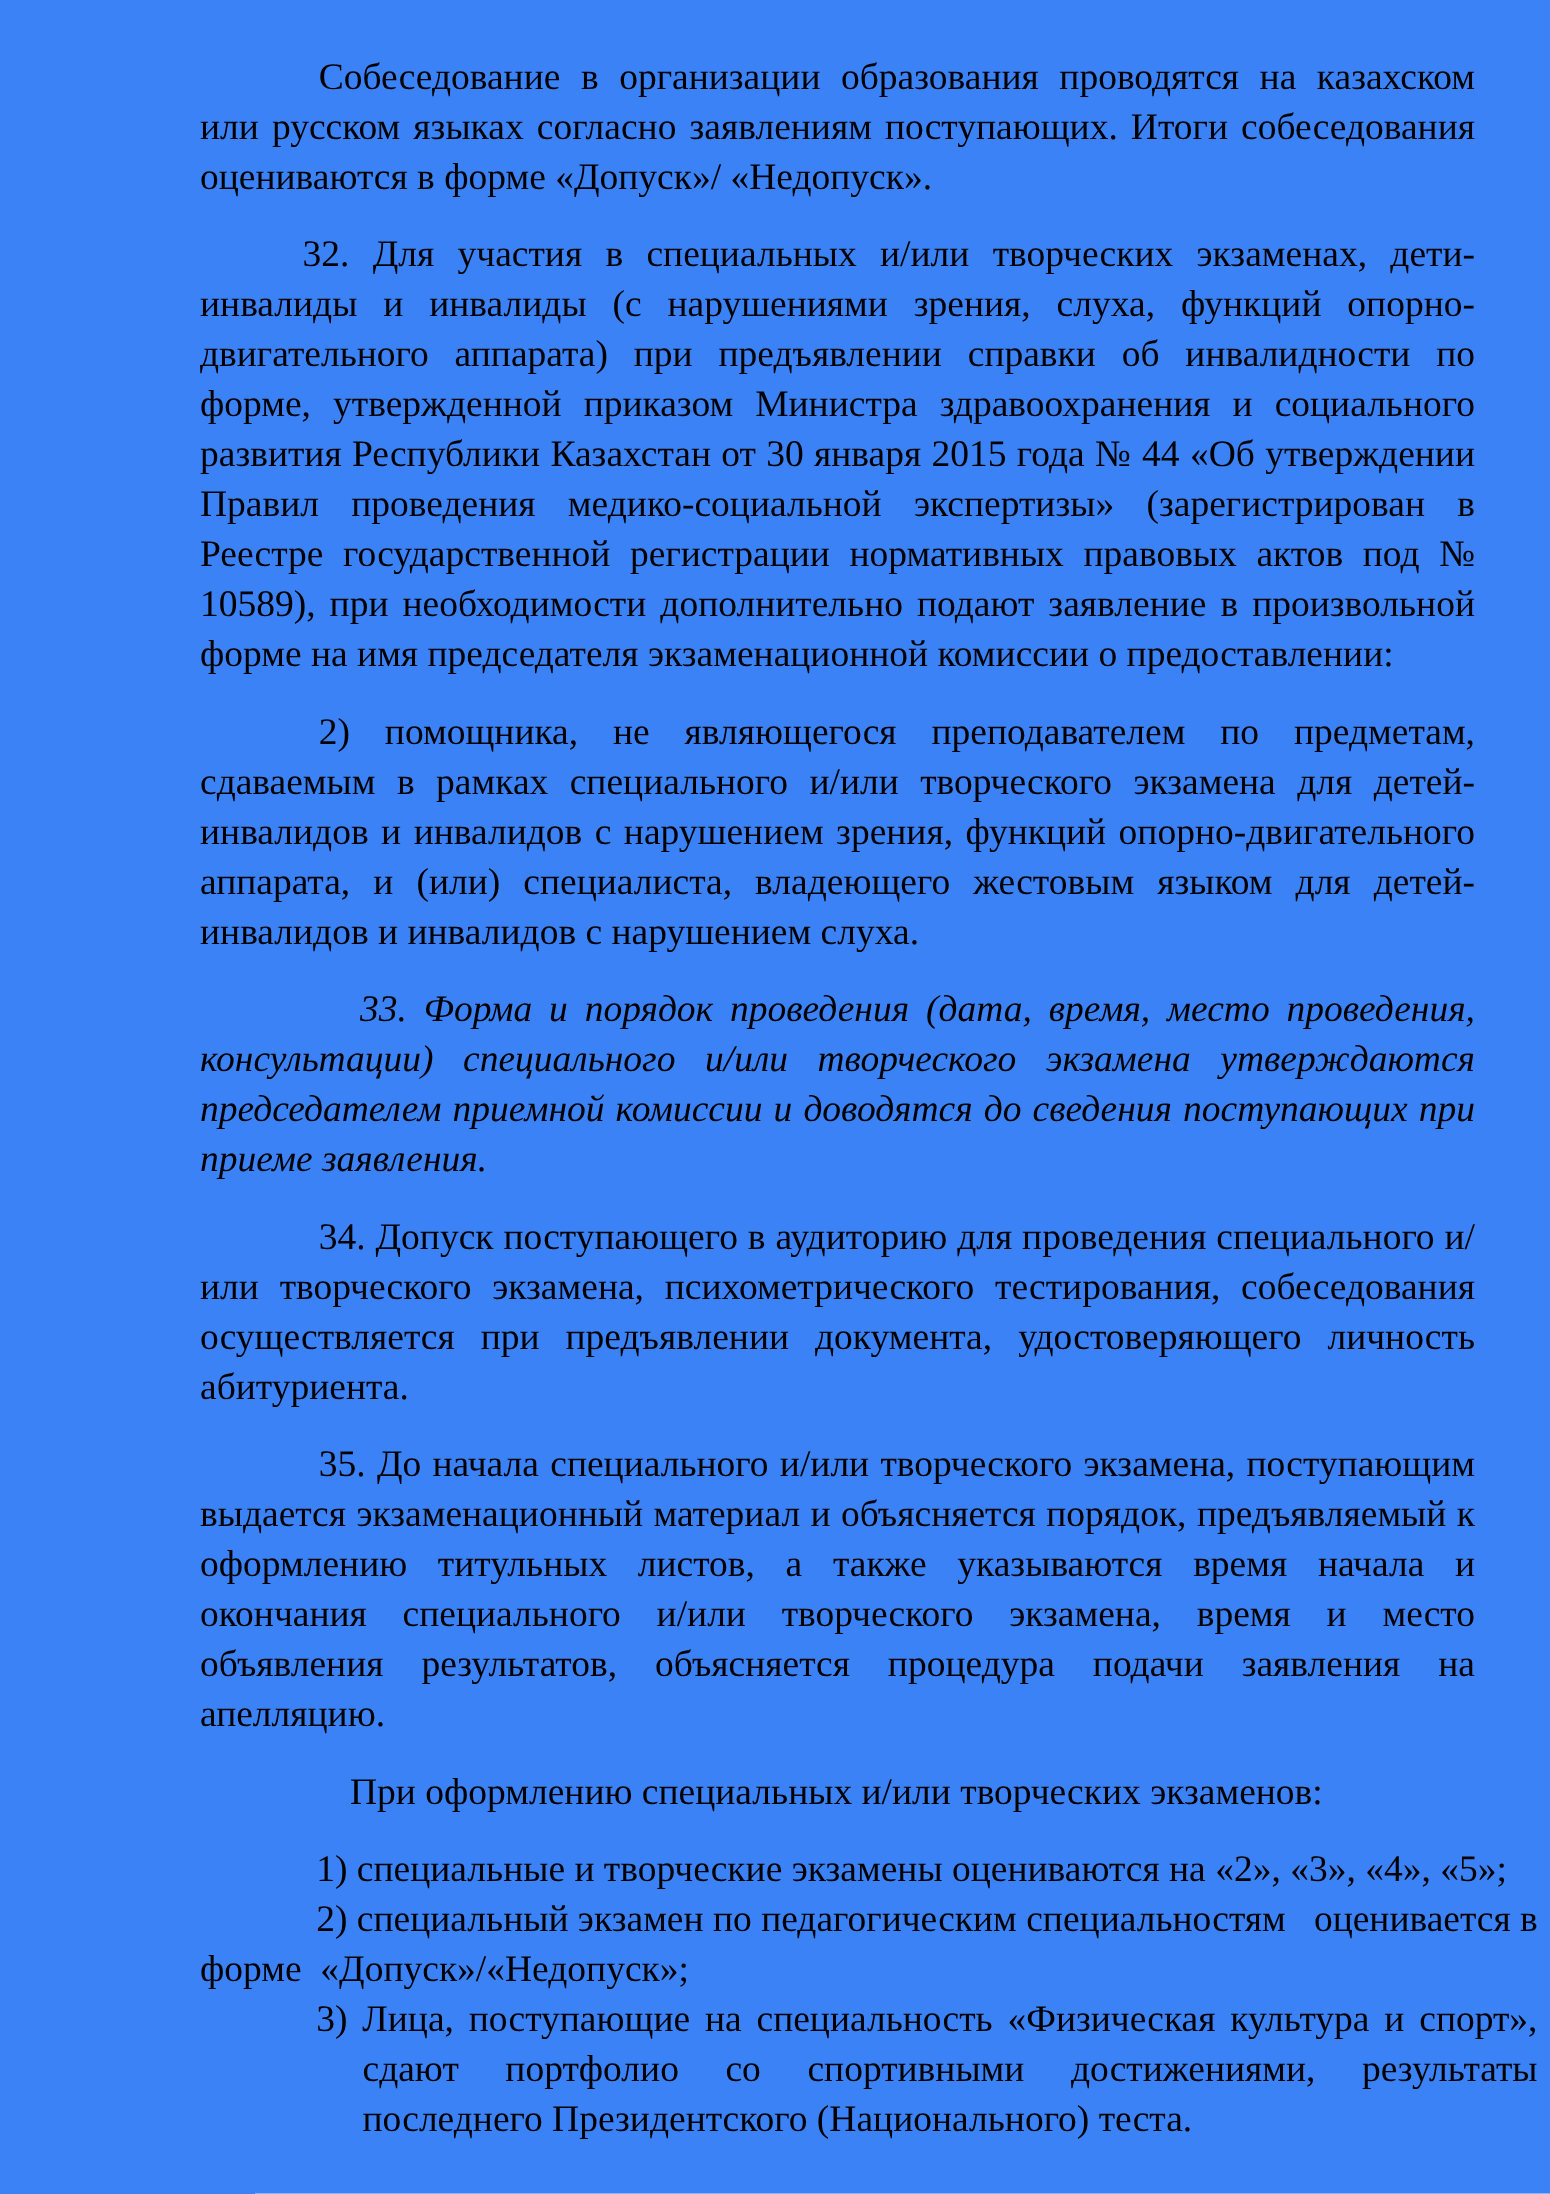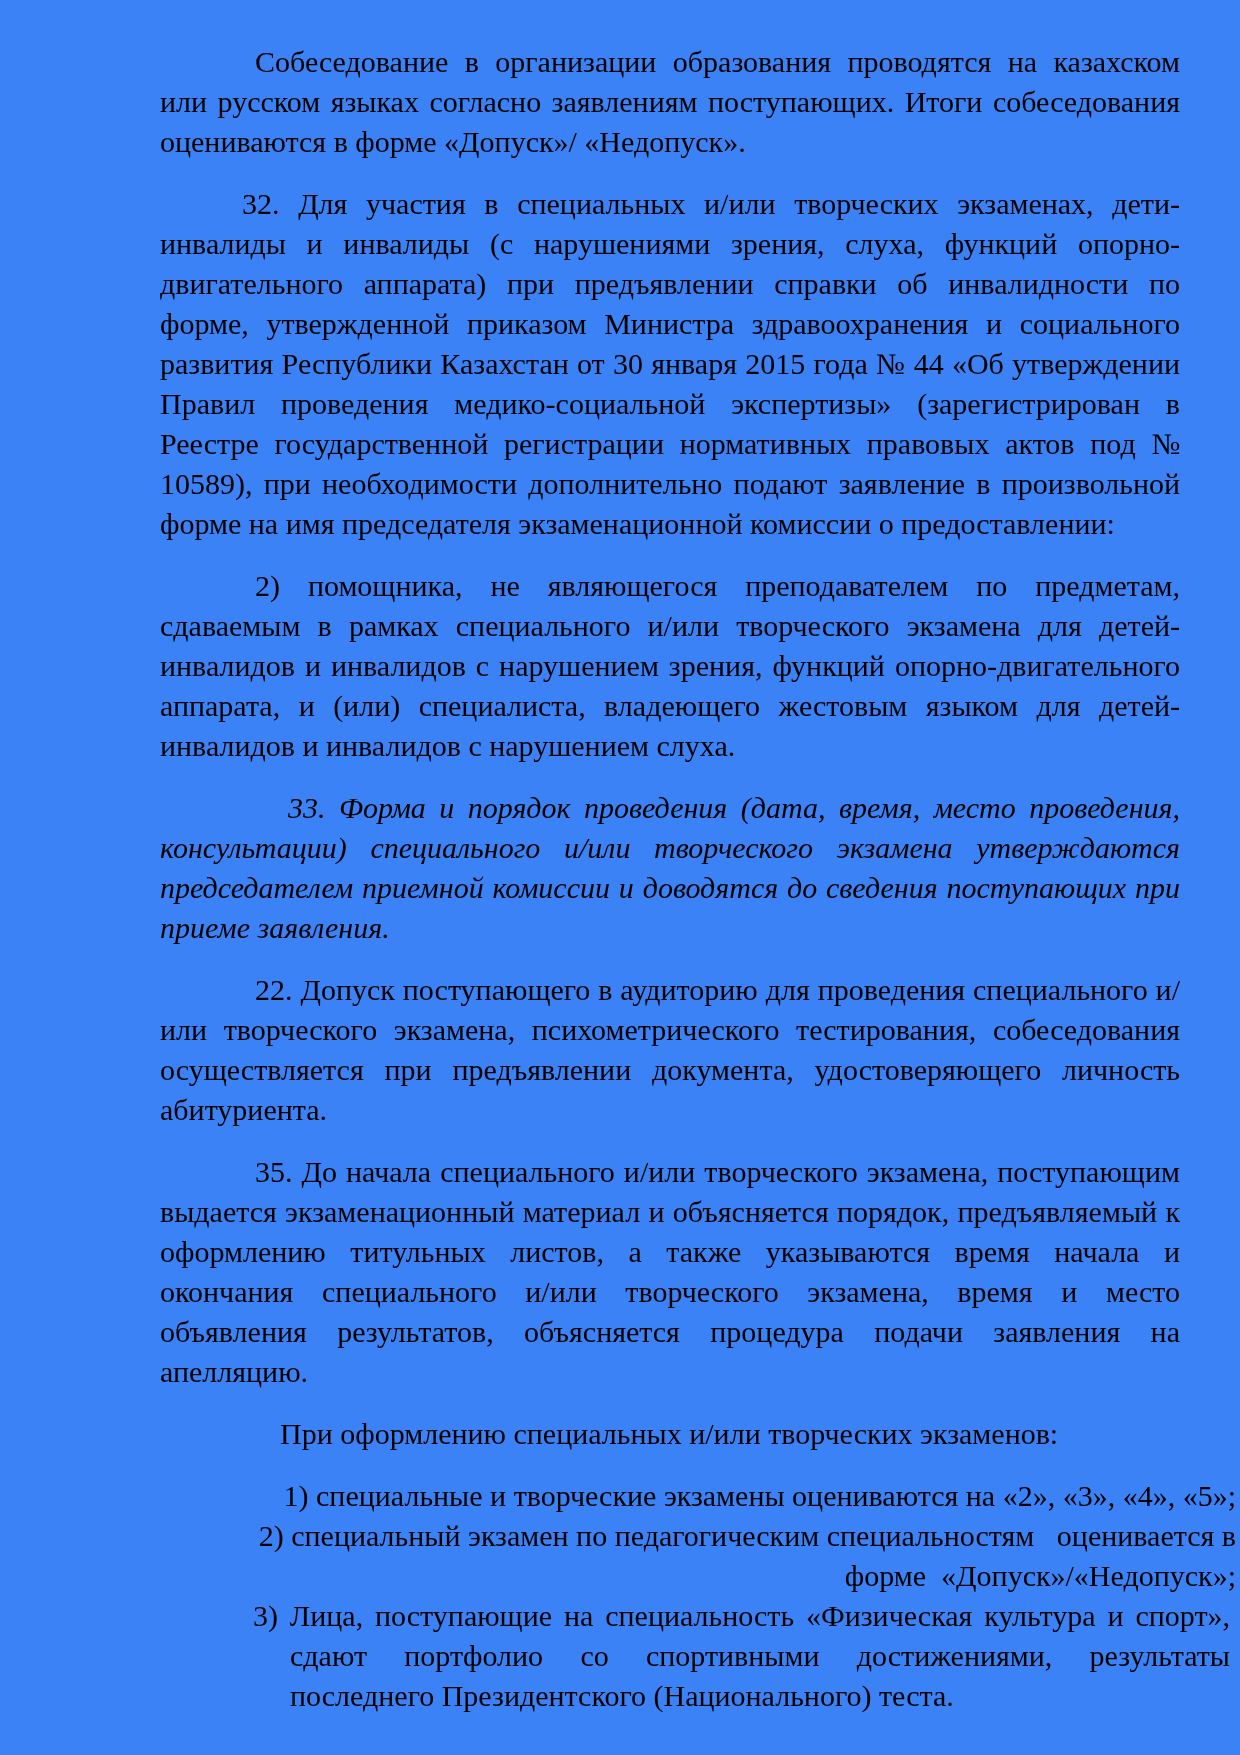--- a/index.html
+++ b/index.html
@@ -26,28 +26,28 @@
     text-align: justify;
     text-indent: 95px;
   }
   p.para-32 { text-indent: 82px; }
   p.para-33 { text-indent: 128px; font-style: italic; }
   p.lead    { text-indent: 120px; }
   p.sub-item {
     margin-bottom: 0;
     margin-right: -56px;
     text-indent: 93px;
-    text-align: right;
+    text-align: left;
     white-space: pre-wrap;
   }
   p.sub-item-nowrap {
     margin-bottom: 0;
     margin-right: -56px;
     text-indent: 93px;
-    text-align: right;
+    text-align: left;
     white-space: nowrap;
   }
   p.sub-item-hang {
     margin-bottom: 0;
     margin-right: -50px;
     padding-left: 130px;
     text-indent: -37px;
     text-align: justify;
   }
 </style>
@@ -57,21 +57,21 @@
 <div class="page">
   <p class="para-intro">Собеседование  в организации образования проводятся на казахском или русском языках согласно заявлениям поступающих. Итоги собеседования оцениваются в форме «Допуск»/ «Недопуск».</p>
 
   <p class="para-32">32.  Для участия в специальных и/или творческих экзаменах, дети-инвалиды и инвалиды (с нарушениями зрения, слуха, функций опорно-двигательного аппарата) при предъявлении справки об инвалидности по форме, утвержденной приказом Министра здравоохранения и социального развития Республики Казахстан от 30 января 2015 года № 44 «Об утверждении Правил проведения медико-социальной экспертизы» (зарегистрирован в Реестре государственной регистрации нормативных правовых актов под № 10589), при необходимости дополнительно подают заявление в произвольной форме на имя председателя экзаменационной комиссии о предоставлении:</p>
 
 
   <p class="para-item">2) помощника, не являющегося преподавателем по предметам, сдаваемым в рамках специального и/или творческого экзамена для детей-инвалидов и инвалидов с нарушением зрения, функций опорно-двигательного аппарата, и (или) специалиста, владеющего жестовым языком для детей-инвалидов и инвалидов с нарушением слуха.</p>
 
   <p class="para-33">33.  Форма и порядок проведения (дата, время, место проведения, консультации) специального и/или творческого экзамена утверждаются председателем приемной комиссии и доводятся до сведения поступающих при приеме заявления.</p>
 
-  <p class="para-34">22. Допуск поступающего в аудиторию для проведения специального и/или творческого экзамена, психометрического тестирования, собеседования осуществляется при предъявлении документа, удостоверяющего личность абитуриента.</p>
+  <p class="para-34">34. Допуск поступающего в аудиторию для проведения специального и/или творческого экзамена, психометрического тестирования, собеседования осуществляется при предъявлении документа, удостоверяющего личность абитуриента.</p>
 
   <p class="para-35">35. До начала специального и/или творческого экзамена, поступающим выдается экзаменационный материал и объясняется порядок, предъявляемый к оформлению титульных листов, а также указываются время начала и окончания специального и/или творческого экзамена, время и место объявления результатов, объясняется  процедура подачи заявления на апелляцию.</p>
 
   <p class="lead">При оформлению специальных и/или творческих экзаменов:</p>
 
   <p class="sub-item-nowrap">1) специальные и творческие экзамены оцениваются на «2», «3», «4», «5»;</p>
 
   <p class="sub-item">2) специальный экзамен по педагогическим специальностям   оценивается в форме  «Допуск»/«Недопуск»;</p>
 
   <p class="sub-item-hang">3) Лица, поступающие на специальность «Физическая культура и спорт», сдают портфолио со спортивными достижениями, результаты последнего Президентского (Национального) теста.</p>

